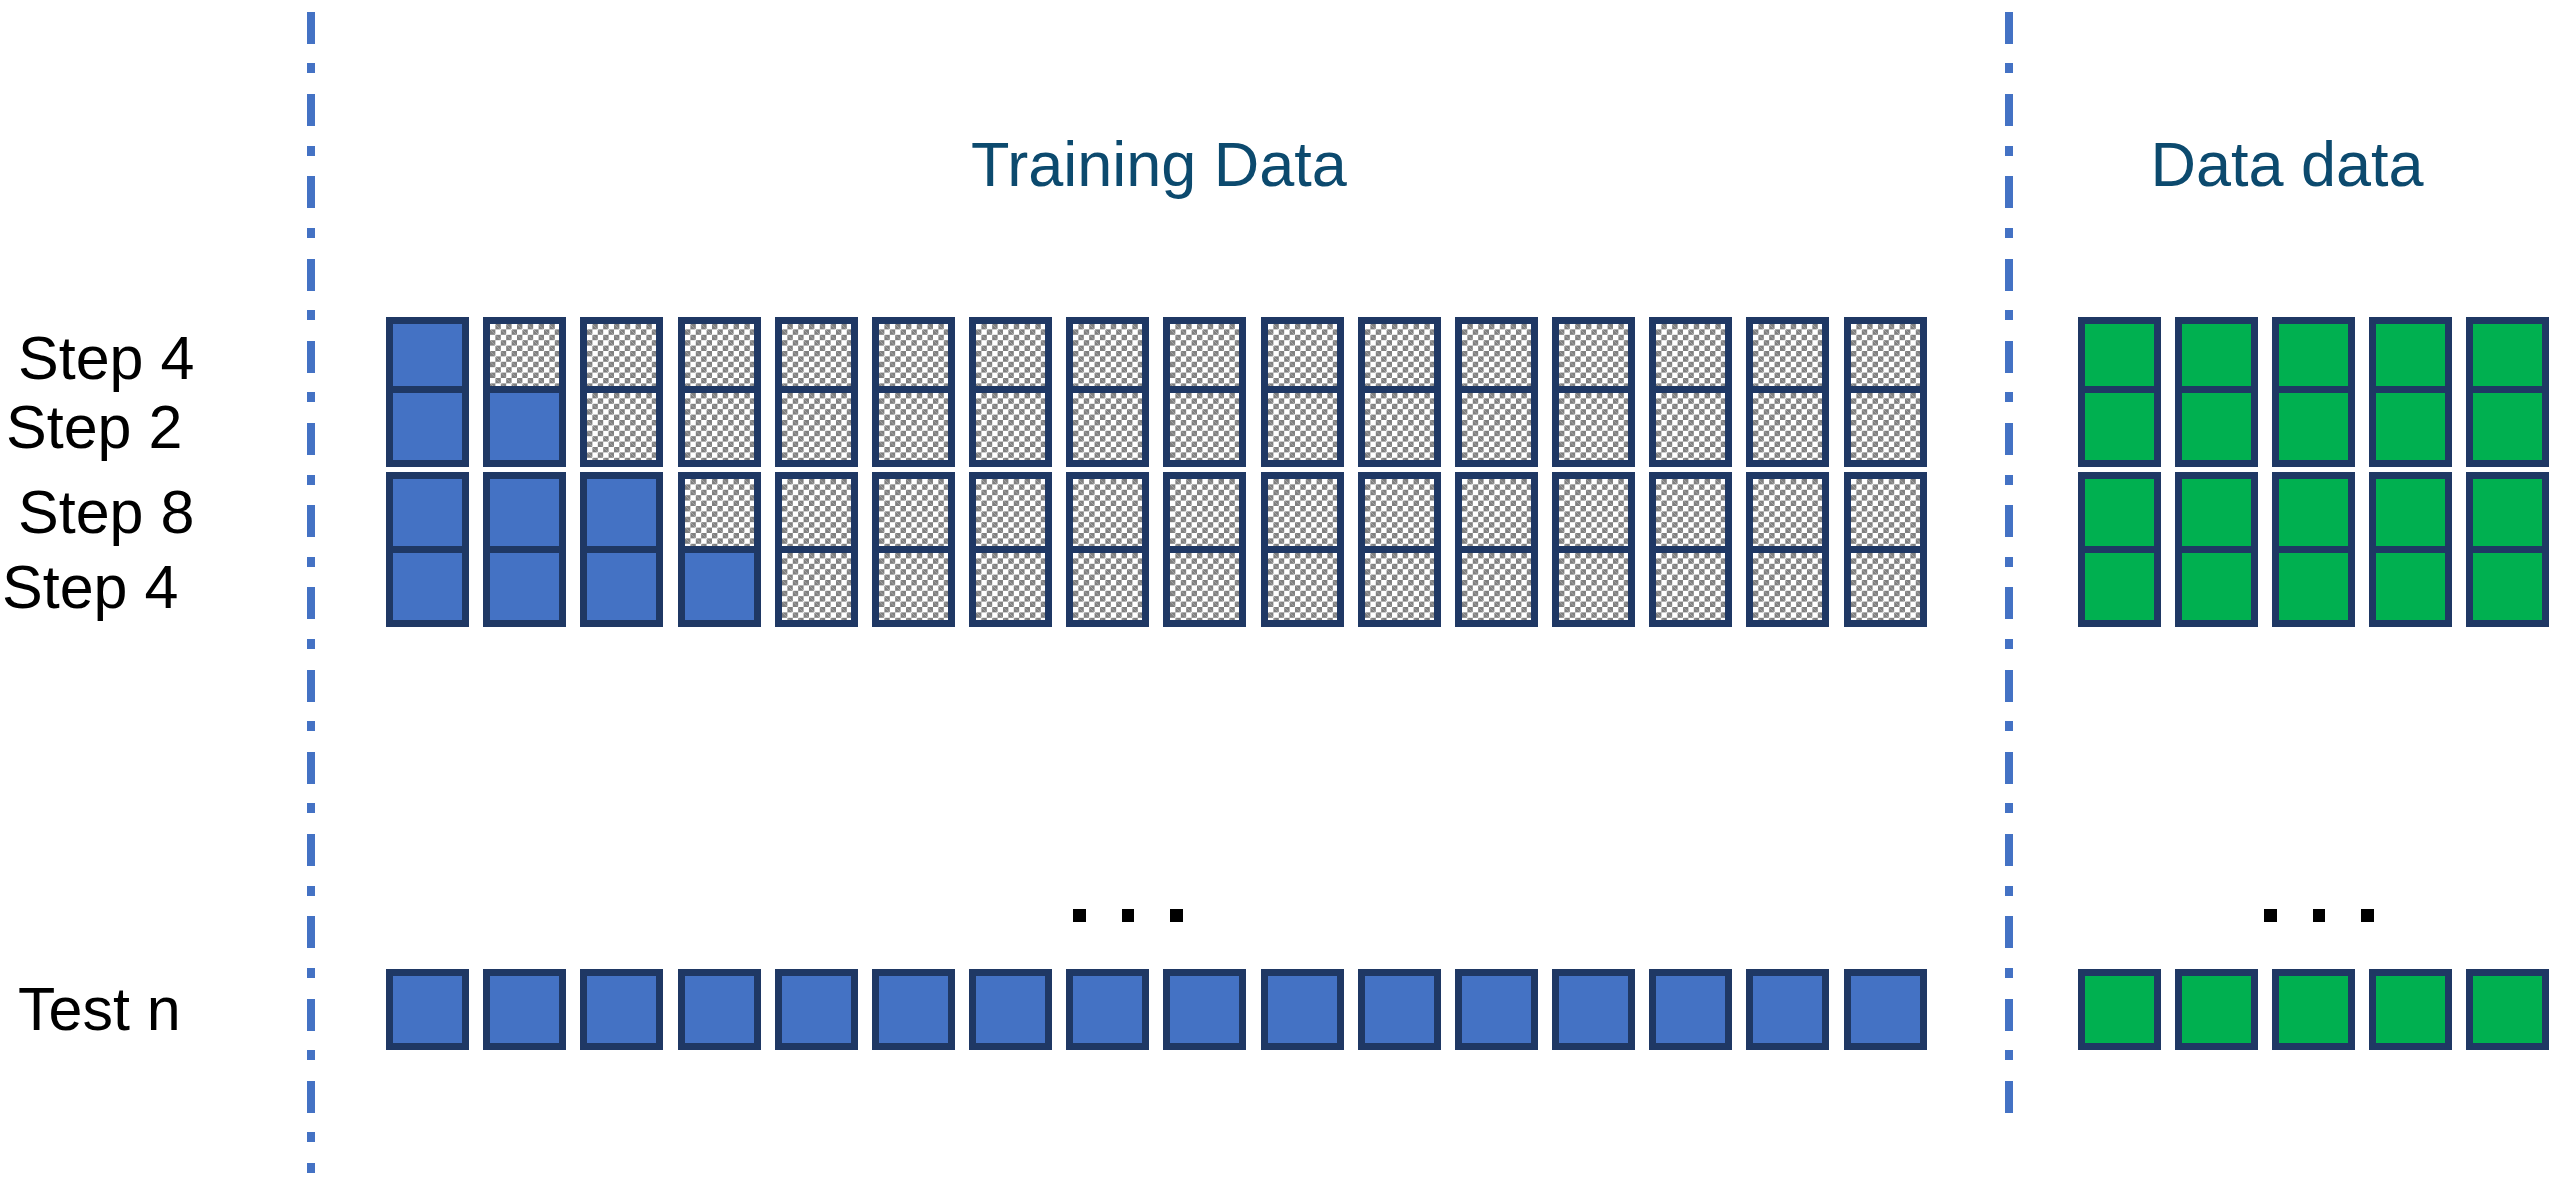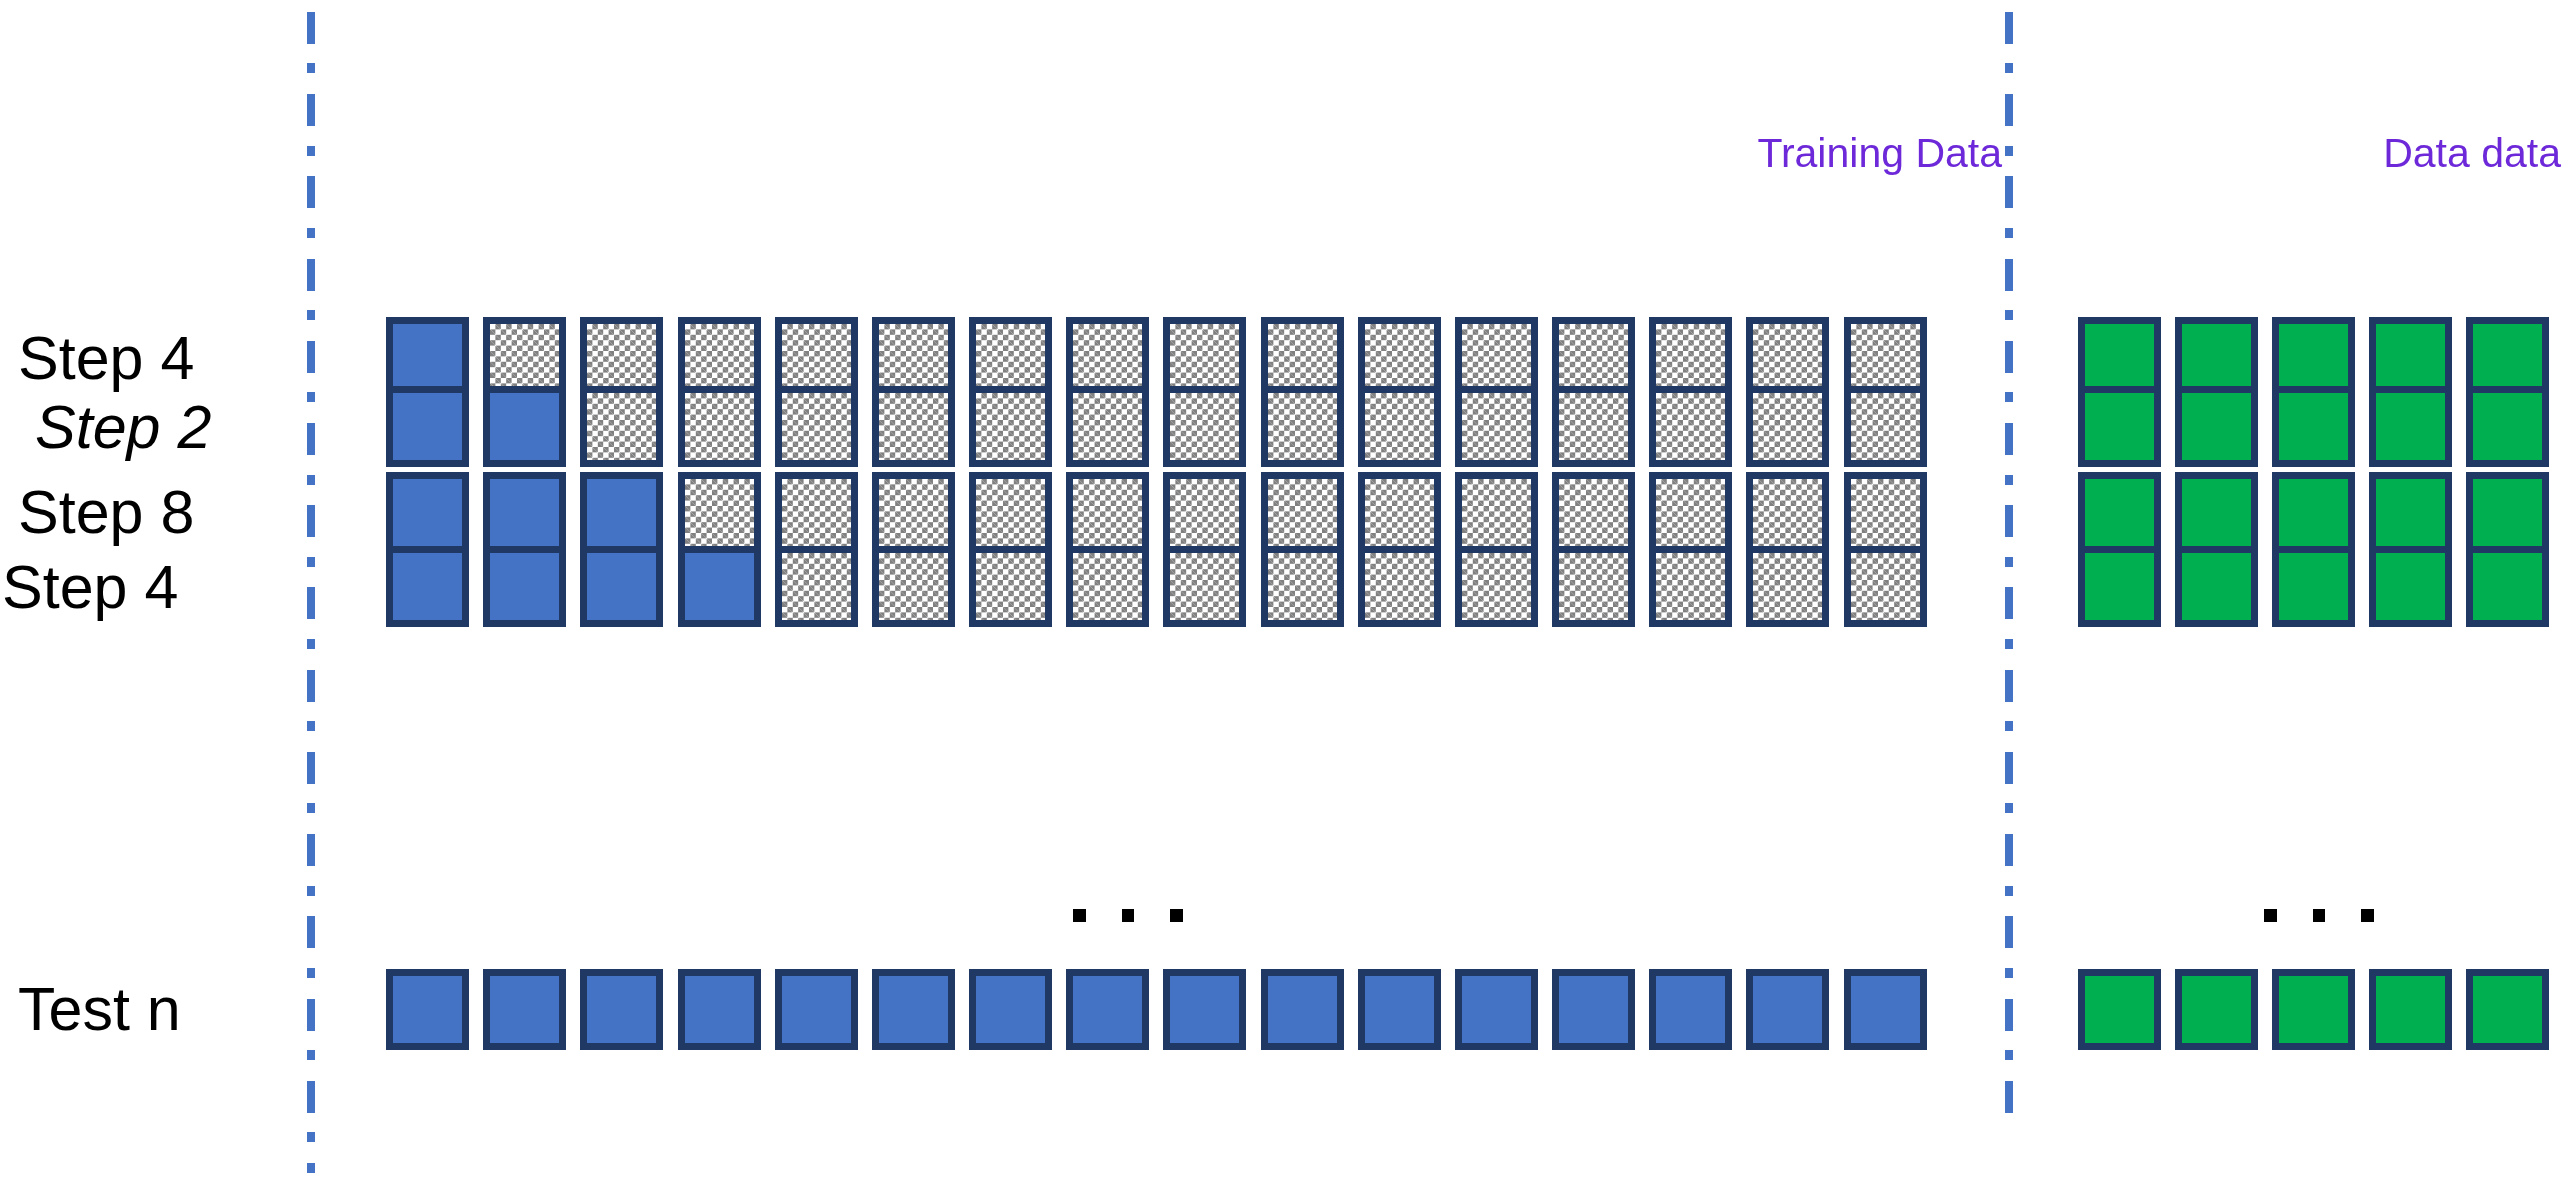--- a/index.html
+++ b/index.html
@@ -27,26 +27,26 @@
   .divider .seg {
     position: absolute;
     left: 0;
     width: 8.3px;
     background: #4472C4;
   }
 
   
   .section-title {
     position: absolute;
-    color: #6d28d9;
-    font-size: 41px;
+    color: #0c4a6e;
+    font-size: 63px;
     font-weight: 400;
     line-height: 1;
     white-space: nowrap;
-    text-align: right;
+    text-align: center;
   }
 
   
   .step-label {
     position: absolute;
     color: #000000;
     font-size: 61px;
     font-weight: 400;
     line-height: 1;
     white-space: nowrap;
@@ -169,21 +169,21 @@
       <div class="cell hatch" style="left: 1455px; top: 317px; width: 83px; height: 81px;"></div>
       <div class="cell hatch" style="left: 1552px; top: 317px; width: 83px; height: 81px;"></div>
       <div class="cell hatch" style="left: 1649px; top: 317px; width: 83px; height: 81px;"></div>
       <div class="cell hatch" style="left: 1746px; top: 317px; width: 83px; height: 81px;"></div>
       <div class="cell hatch" style="left: 1844px; top: 317px; width: 83px; height: 81px;"></div>
       <div class="cell green" style="left: 2078px; top: 317px; width: 83px; height: 81px;"></div>
       <div class="cell green" style="left: 2175px; top: 317px; width: 83px; height: 81px;"></div>
       <div class="cell green" style="left: 2272px; top: 317px; width: 83px; height: 81px;"></div>
       <div class="cell green" style="left: 2369px; top: 317px; width: 83px; height: 81px;"></div>
       <div class="cell green" style="left: 2466px; top: 317px; width: 83px; height: 81px;"></div>
-      <div class="step-label" style="left: 35px; top: 397px; font-style: italic;">Step 2</div>
+      <div class="step-label" style="left: 6px; top: 397px;">Step 2</div>
       <div class="cell blue" style="left: 386px; top: 386px; width: 83px; height: 81px;"></div>
       <div class="cell blue" style="left: 483px; top: 386px; width: 83px; height: 81px;"></div>
       <div class="cell hatch" style="left: 580px; top: 386px; width: 83px; height: 81px;"></div>
       <div class="cell hatch" style="left: 678px; top: 386px; width: 83px; height: 81px;"></div>
       <div class="cell hatch" style="left: 775px; top: 386px; width: 83px; height: 81px;"></div>
       <div class="cell hatch" style="left: 872px; top: 386px; width: 83px; height: 81px;"></div>
       <div class="cell hatch" style="left: 969px; top: 386px; width: 83px; height: 81px;"></div>
       <div class="cell hatch" style="left: 1066px; top: 386px; width: 83px; height: 81px;"></div>
       <div class="cell hatch" style="left: 1163px; top: 386px; width: 83px; height: 81px;"></div>
       <div class="cell hatch" style="left: 1261px; top: 386px; width: 83px; height: 81px;"></div>

